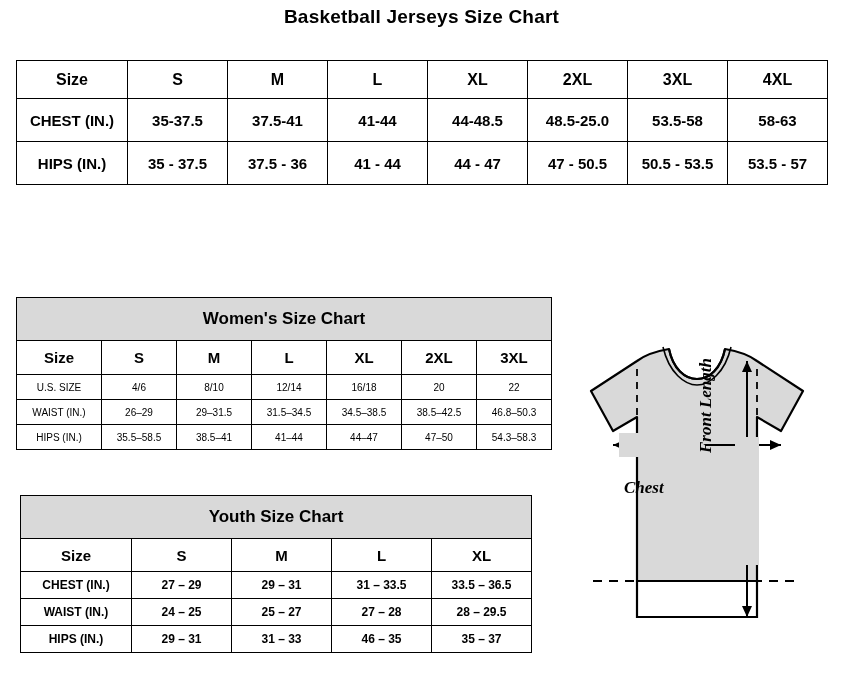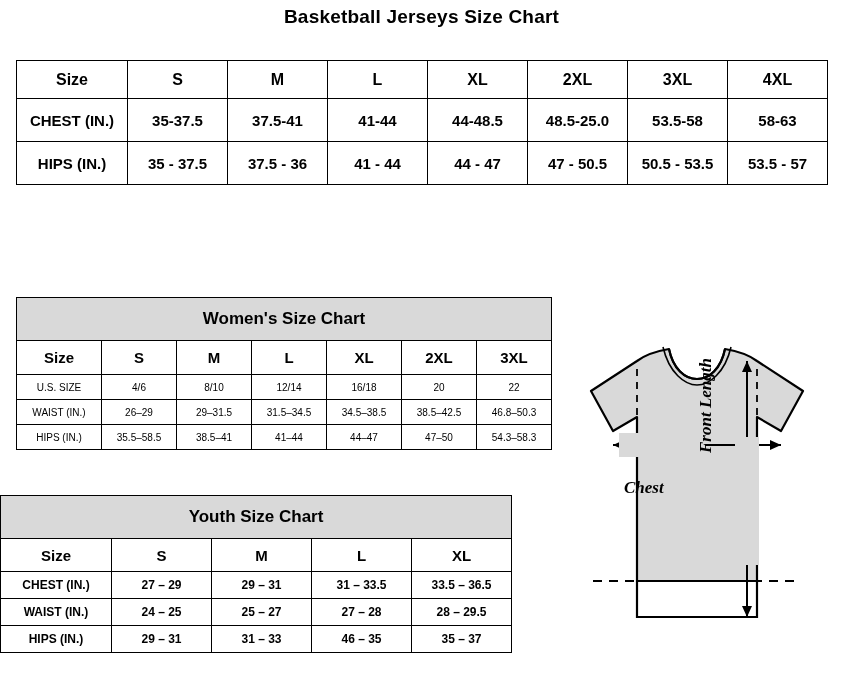--- a/index.html
+++ b/index.html
@@ -93,21 +93,21 @@
     font-size: 10px;
     font-weight: normal;
   }
   #womens-chart td.rowlab {
     font-size: 11.5px;
   }
 
   
   #youth-chart {
     position: absolute;
-    left: 0;
+    left: 20px;
     top: 495px;
     width: 511px;
   }
   #youth-chart .caption {
     height: 42px;
     font-size: 17px;
   }
   #youth-chart tr.head td {
     height: 32px;
     font-size: 15px;

